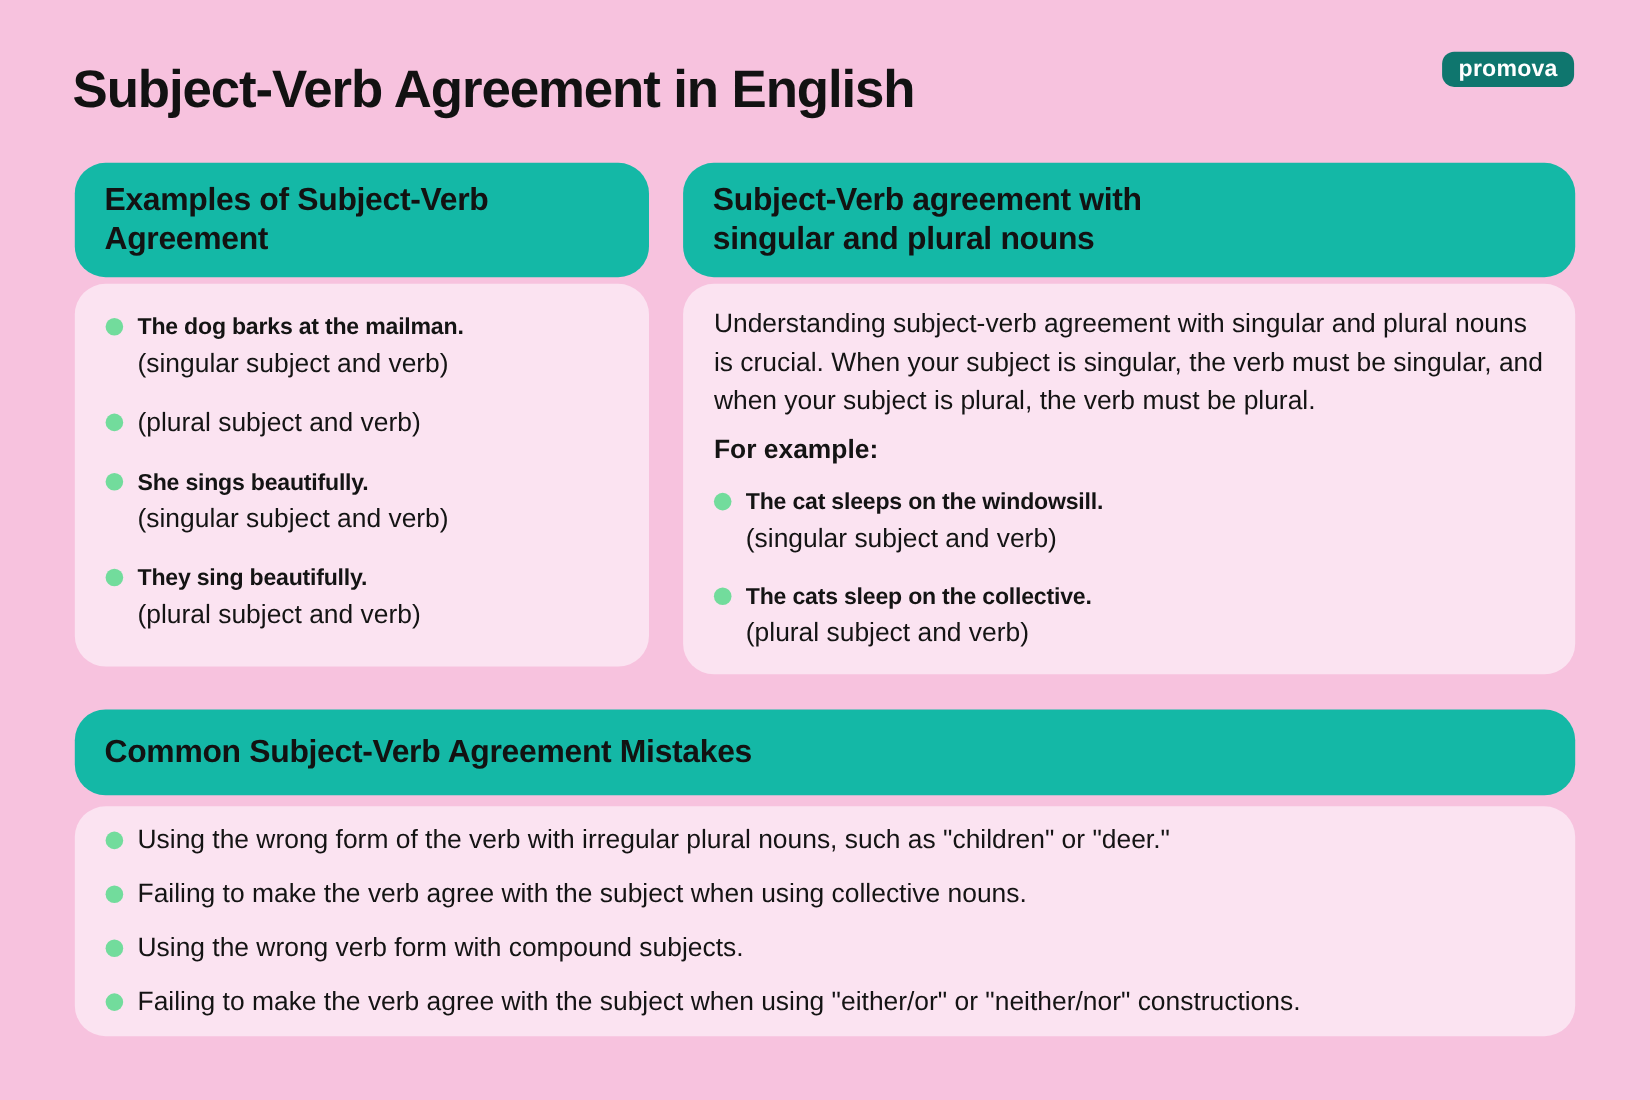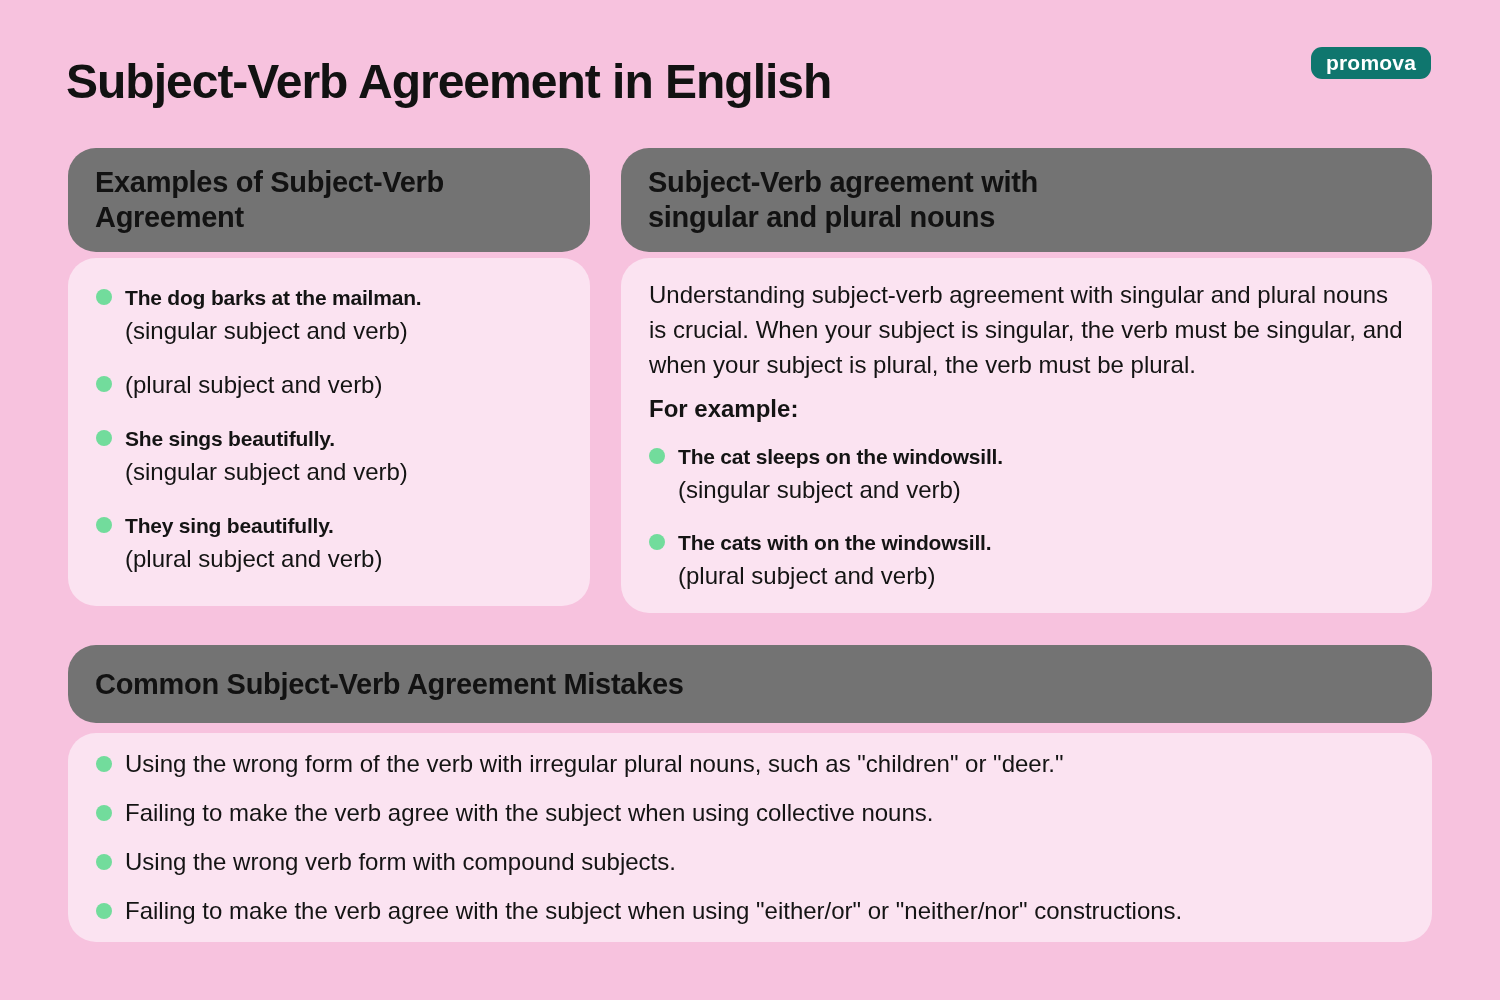--- a/index.html
+++ b/index.html
@@ -33,21 +33,21 @@
     color: #FFFFFF;
     display: flex;
     align-items: center;
     justify-content: center;
     font-weight: bold;
     font-size: 21px;
     letter-spacing: 0.2px;
   }
   .header-card {
     position: absolute;
-    background: #737373;
+    background: #14b8a6;
     border-radius: 28px;
     display: flex;
     flex-direction: column;
     justify-content: center;
     padding: 0 27px;
     box-sizing: border-box;
     font-weight: bold;
     font-size: 29px;
     line-height: 35px;
     letter-spacing: -0.3px;
@@ -146,21 +146,21 @@
     <div class="sp-item">
       <div class="dot"></div>
       <div>
         <div class="bold-line">The cat sleeps on the windowsill.</div>
         <div class="note-line">(singular subject and verb)</div>
       </div>
     </div>
     <div class="sp-item">
       <div class="dot"></div>
       <div>
-        <div class="bold-line">The cats with on the windowsill.</div>
+        <div class="bold-line">The cats sleep on the collective.</div>
         <div class="note-line">(plural subject and verb)</div>
       </div>
     </div>
   </div>
 
   <div class="header-card" id="hdr-mistakes">
     <div>Common Subject-Verb Agreement Mistakes</div>
   </div>
   <div class="body-card" id="body-mistakes">
     <div class="mistake-item">

